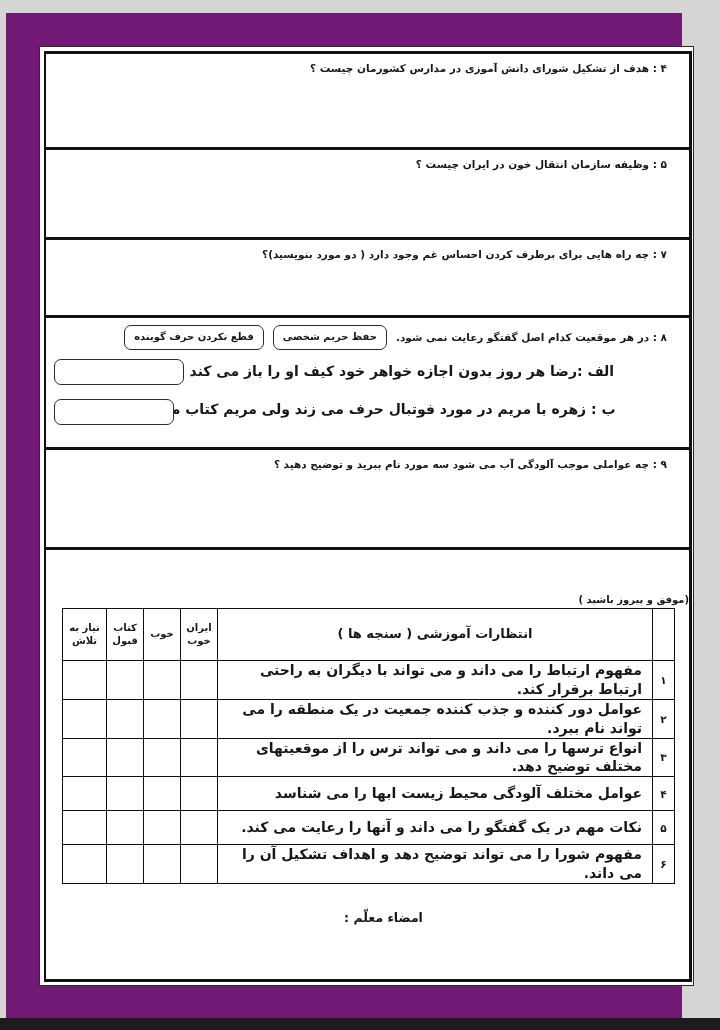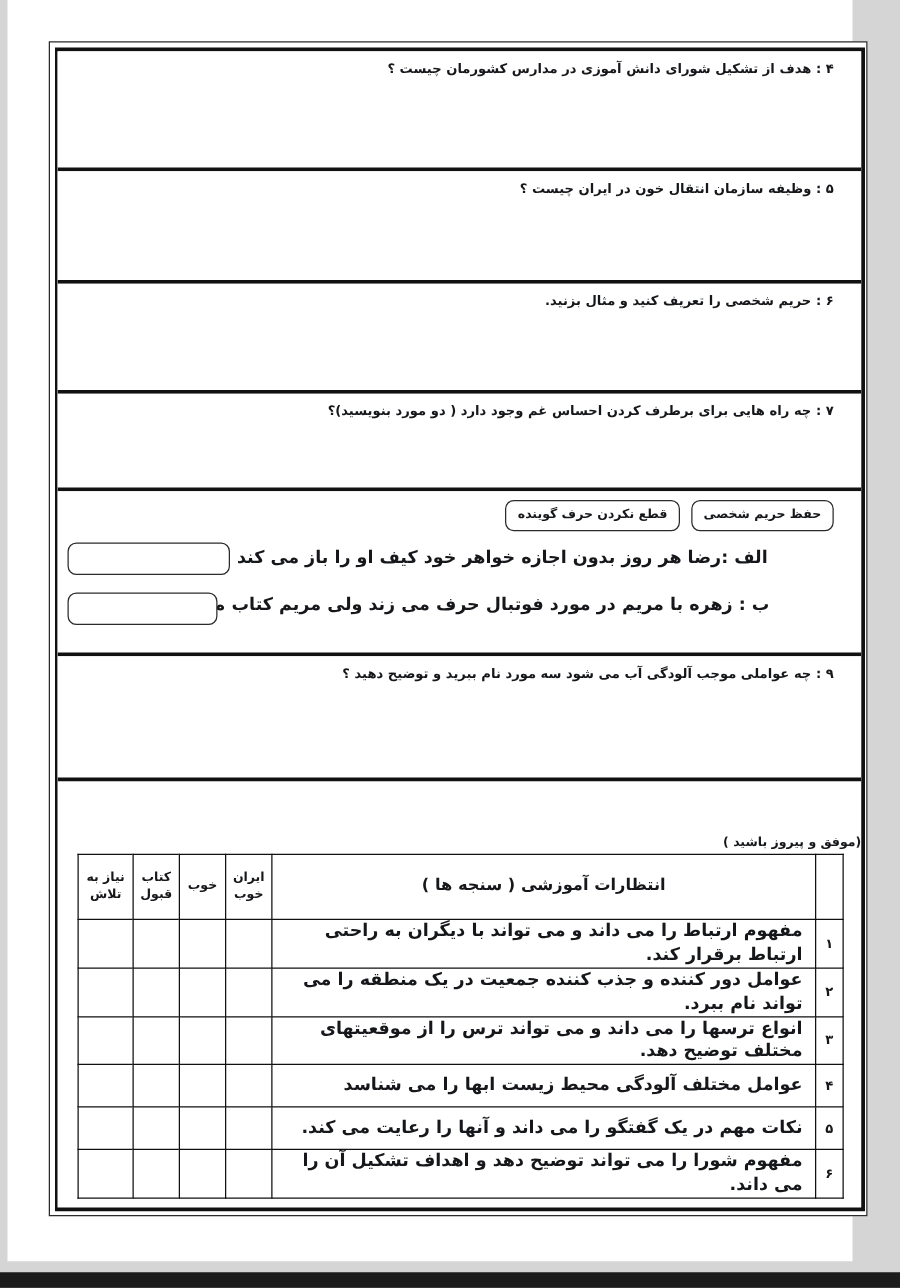--- a/index.html
+++ b/index.html
@@ -21,24 +21,24 @@
     left: 0; top: 0;
     width: 720px;
     height: 1018px;
     background: #d5d5d5;
   }
 
   
   #sheet {
     position: absolute;
     left: 6px;
-    top: 0;
+    top: 13px;
     width: 676px;
     height: 1009px;
-    background: #ffffff;
+    background: #701a75;
     box-sizing: border-box;
   }
 
   
   #form-outer {
     position: absolute;
     left: 33px;
     top: 33px;
     width: 655px;
     height: 940px;
@@ -243,30 +243,28 @@
       <div id="form-inner">
 
         <div class="q-block q4">
           <div class="q-text">۴  :  هدف از تشکیل شورای دانش آموزی در مدارس کشورمان چیست   ؟</div>
         </div>
 
         <div class="q-block q5">
           <div class="q-text">۵  :    وظیفه سازمان انتقال خون در ایران چیست ؟</div>
         </div>
 
-        <div class="q-block q6">
-          <div class="q-text">۶  :   حریم شخصی را تعریف کنید و مثال بزنید.</div>
-        </div>
 
         <div class="q-block q7">
           <div class="q-text">۷  :    چه راه هایی برای برطرف کردن احساس غم وجود دارد ( دو مورد بنویسید)؟</div>
         </div>
 
         <div class="q-block q8">
           <div class="q8-head-row">
+            <div class="q8-stem">۸ : در هر موقعیت کدام اصل گفتگو رعایت نمی شود.</div>
             <div class="opt-box">حفظ حریم شخصی</div>
             <div class="opt-box">قطع نکردن حرف گوینده</div>
           </div>
 
           <div class="q8-sub">
             <div class="q8-sub-text">الف :رضا هر روز بدون اجازه خواهر خود کیف او را باز می کند و می گردد.</div>
             <div class="ans-box"></div>
           </div>
 
           <div class="q8-sub second">

